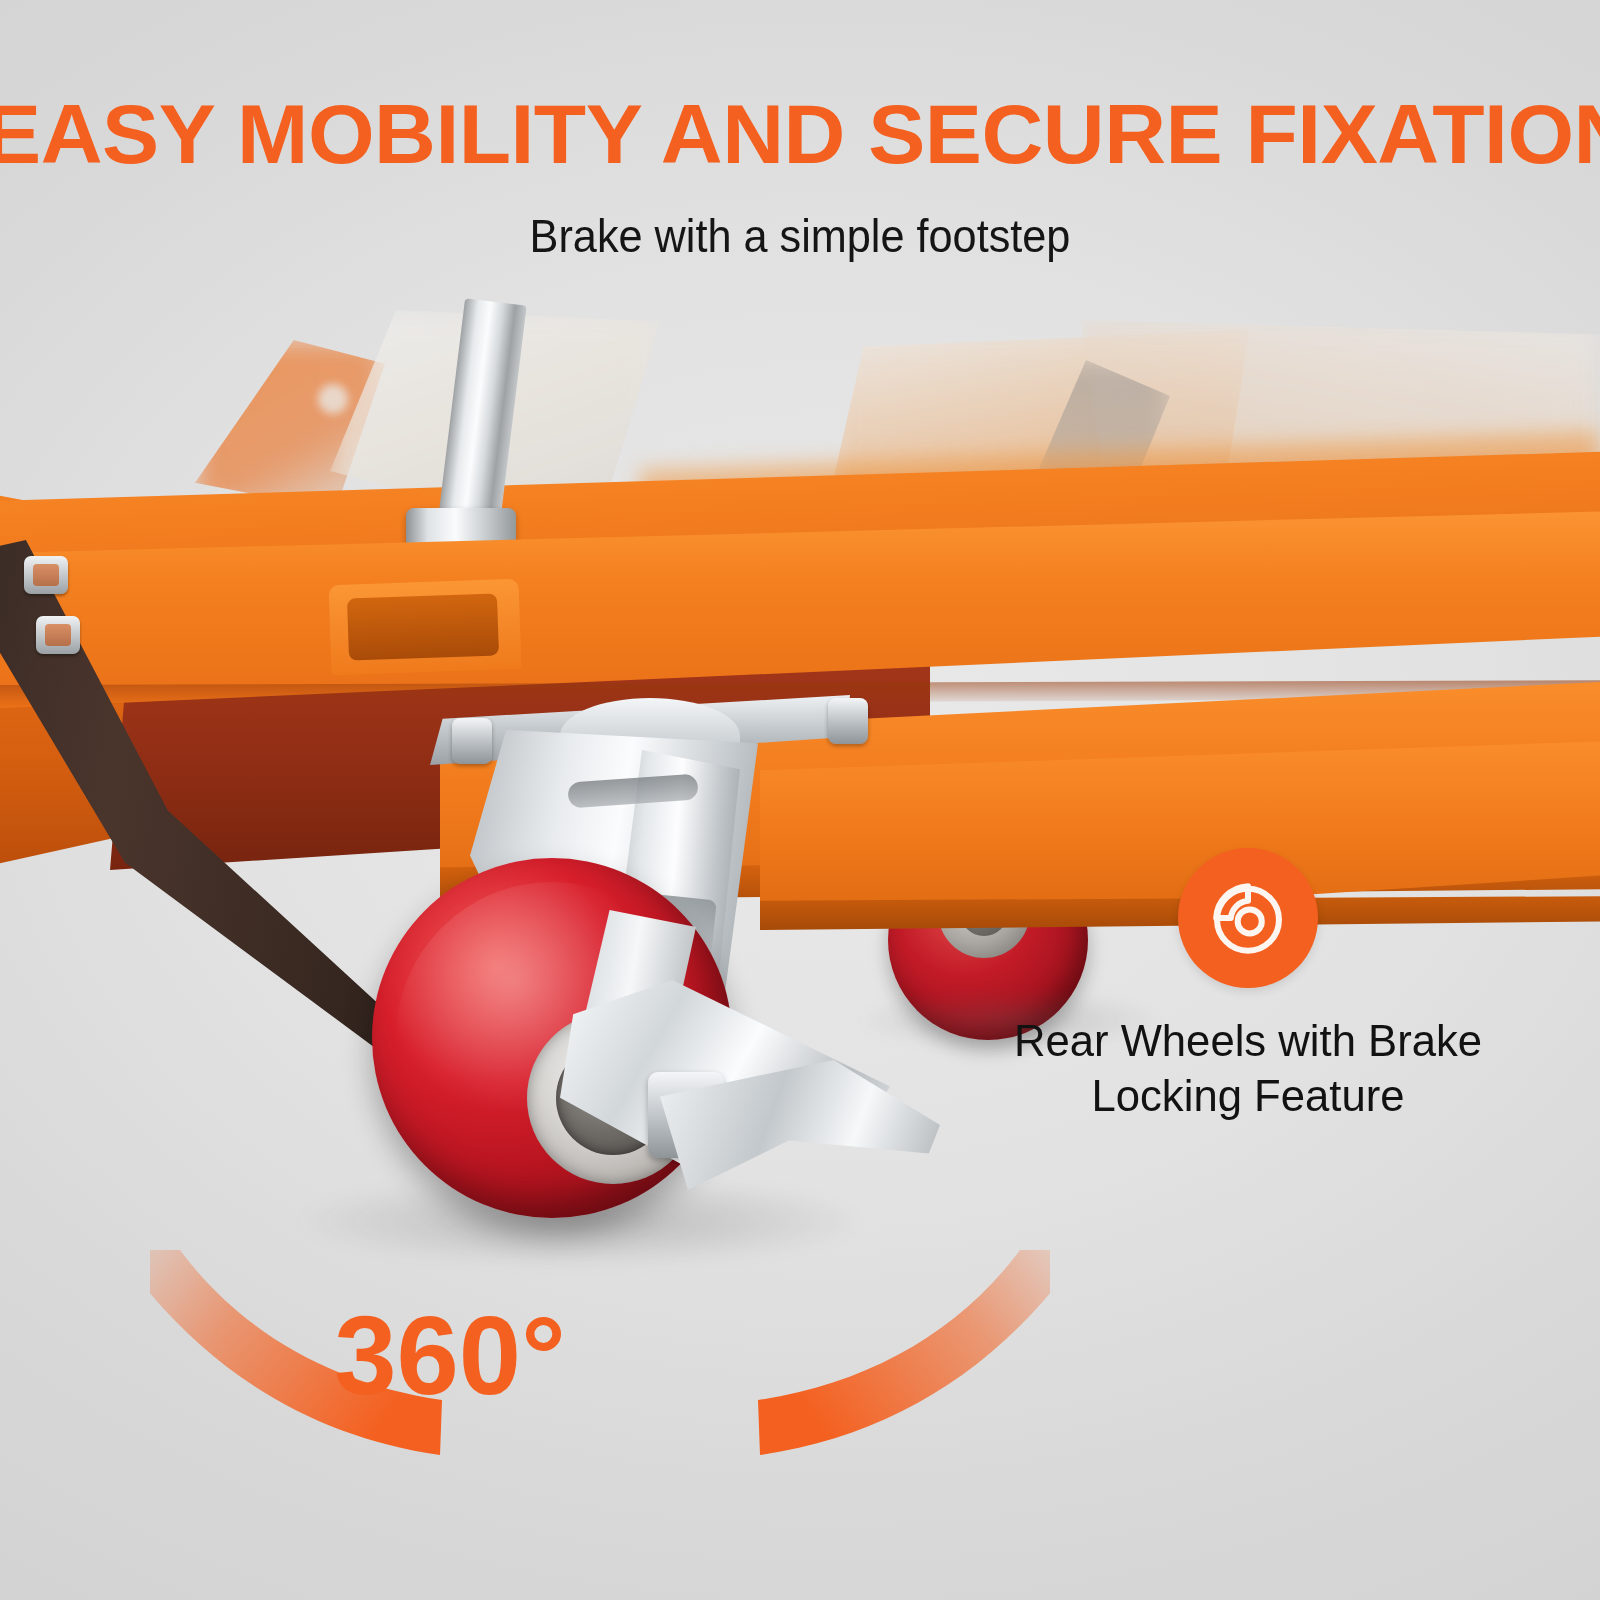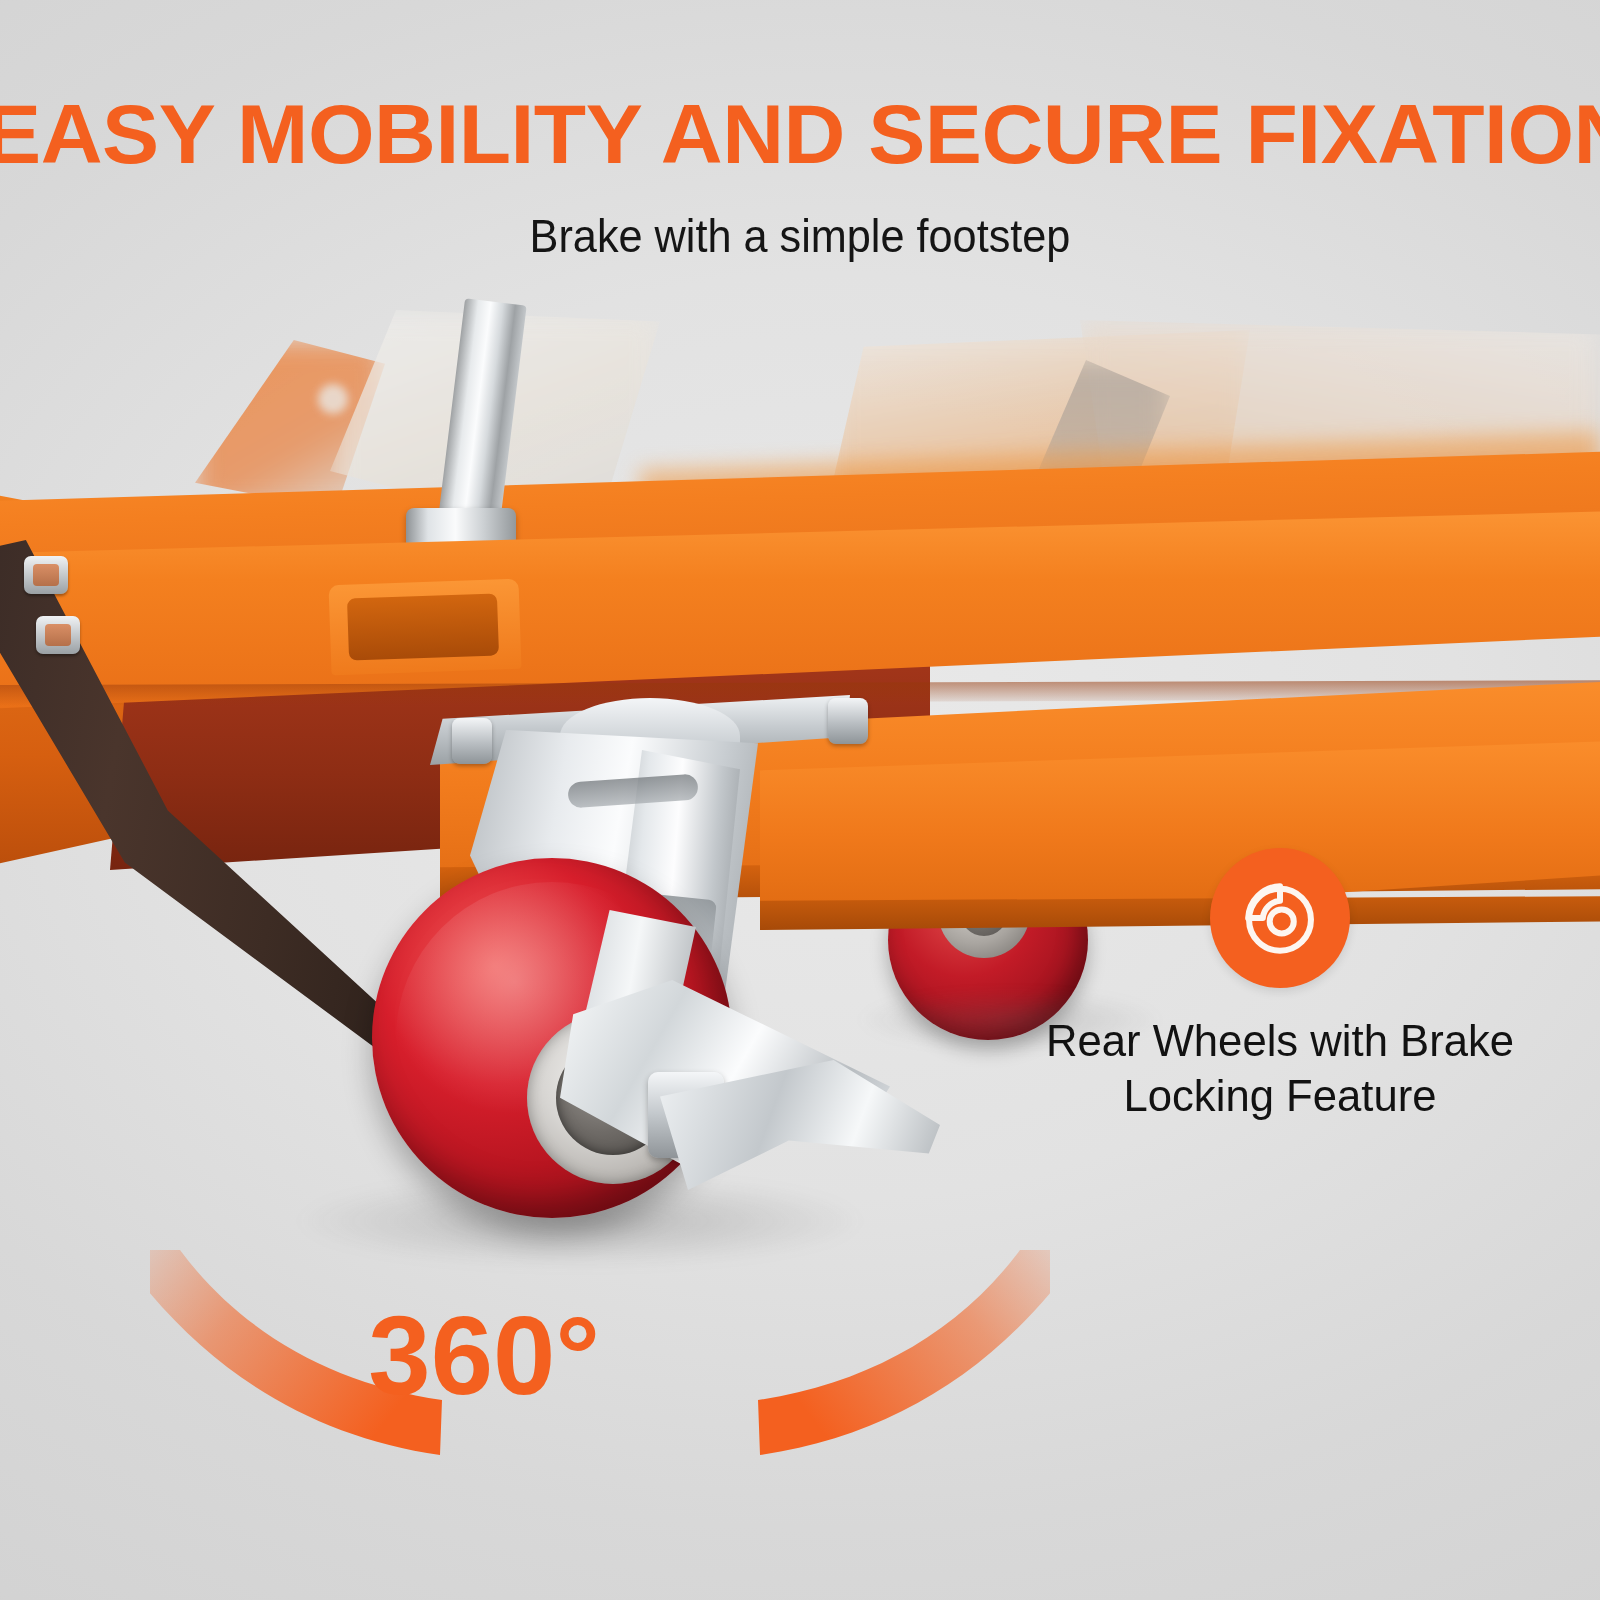--- a/index.html
+++ b/index.html
@@ -193,39 +193,39 @@
     filter:blur(7px);}
   .floor-shadow2{position:absolute;left:860px;top:690px;width:300px;height:60px;border-radius:50%;
     background:radial-gradient(ellipse at center, rgba(95,95,95,.24) 0%, rgba(120,120,120,0) 72%);
     filter:blur(6px);}
 
   
   .badge360{position:absolute;left:150px;top:1250px;width:900px;height:260px;}
   .arc{position:absolute;top:0;width:420px;height:230px;overflow:hidden;}
   .arc svg{display:block;}
   .deg-text{
-    position:absolute;left:300px;top:1300px;width:300px;text-align:right;
+    position:absolute;left:300px;top:1300px;width:300px;text-align:center;
     font-family:"Liberation Sans Narrow","Liberation Sans",sans-serif;
     font-weight:700;font-size:112px;line-height:1;color:#f4601f;
     transform:scaleX(1.0);
   }
 
   
   .feature{position:absolute;width:560px;text-align:center;}
   .f-icon{
     width:140px;height:140px;border-radius:50%;
     background:#f4601f;margin:0 auto 26px;
     display:flex;align-items:center;justify-content:center;
     box-shadow:0 4px 10px rgba(0,0,0,.10);
   }
   .f-text{
     font-size:45px;line-height:1.22;color:#121212;font-weight:400;
     transform:scaleX(0.97);
   }
-  #feature-brake{left:1000px;top:848px;}
+  #feature-brake{left:968px;top:848px;}
   #feature-silent{left:1000px;top:1208px;}
 </style>
 </head>
 <body>
 
 <div class="stage">
 
   <div class="headline">EASY MOBILITY AND SECURE FIXATION</div>
   <div class="subhead">Brake with a simple footstep</div>
 

